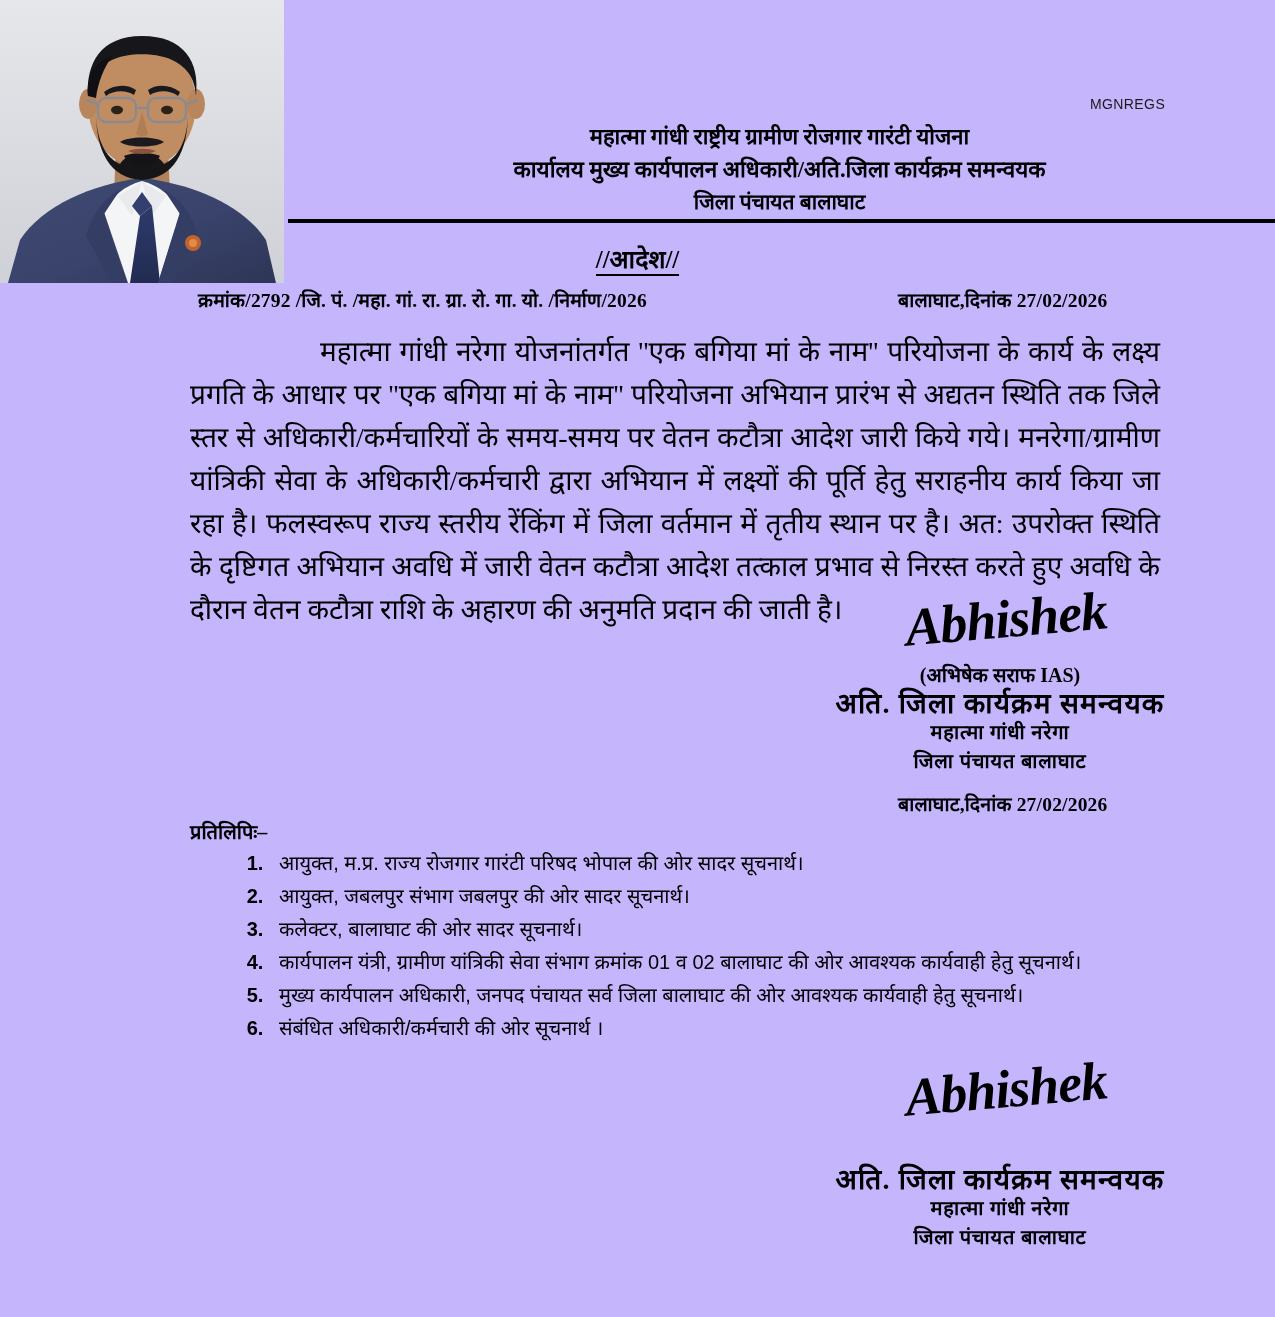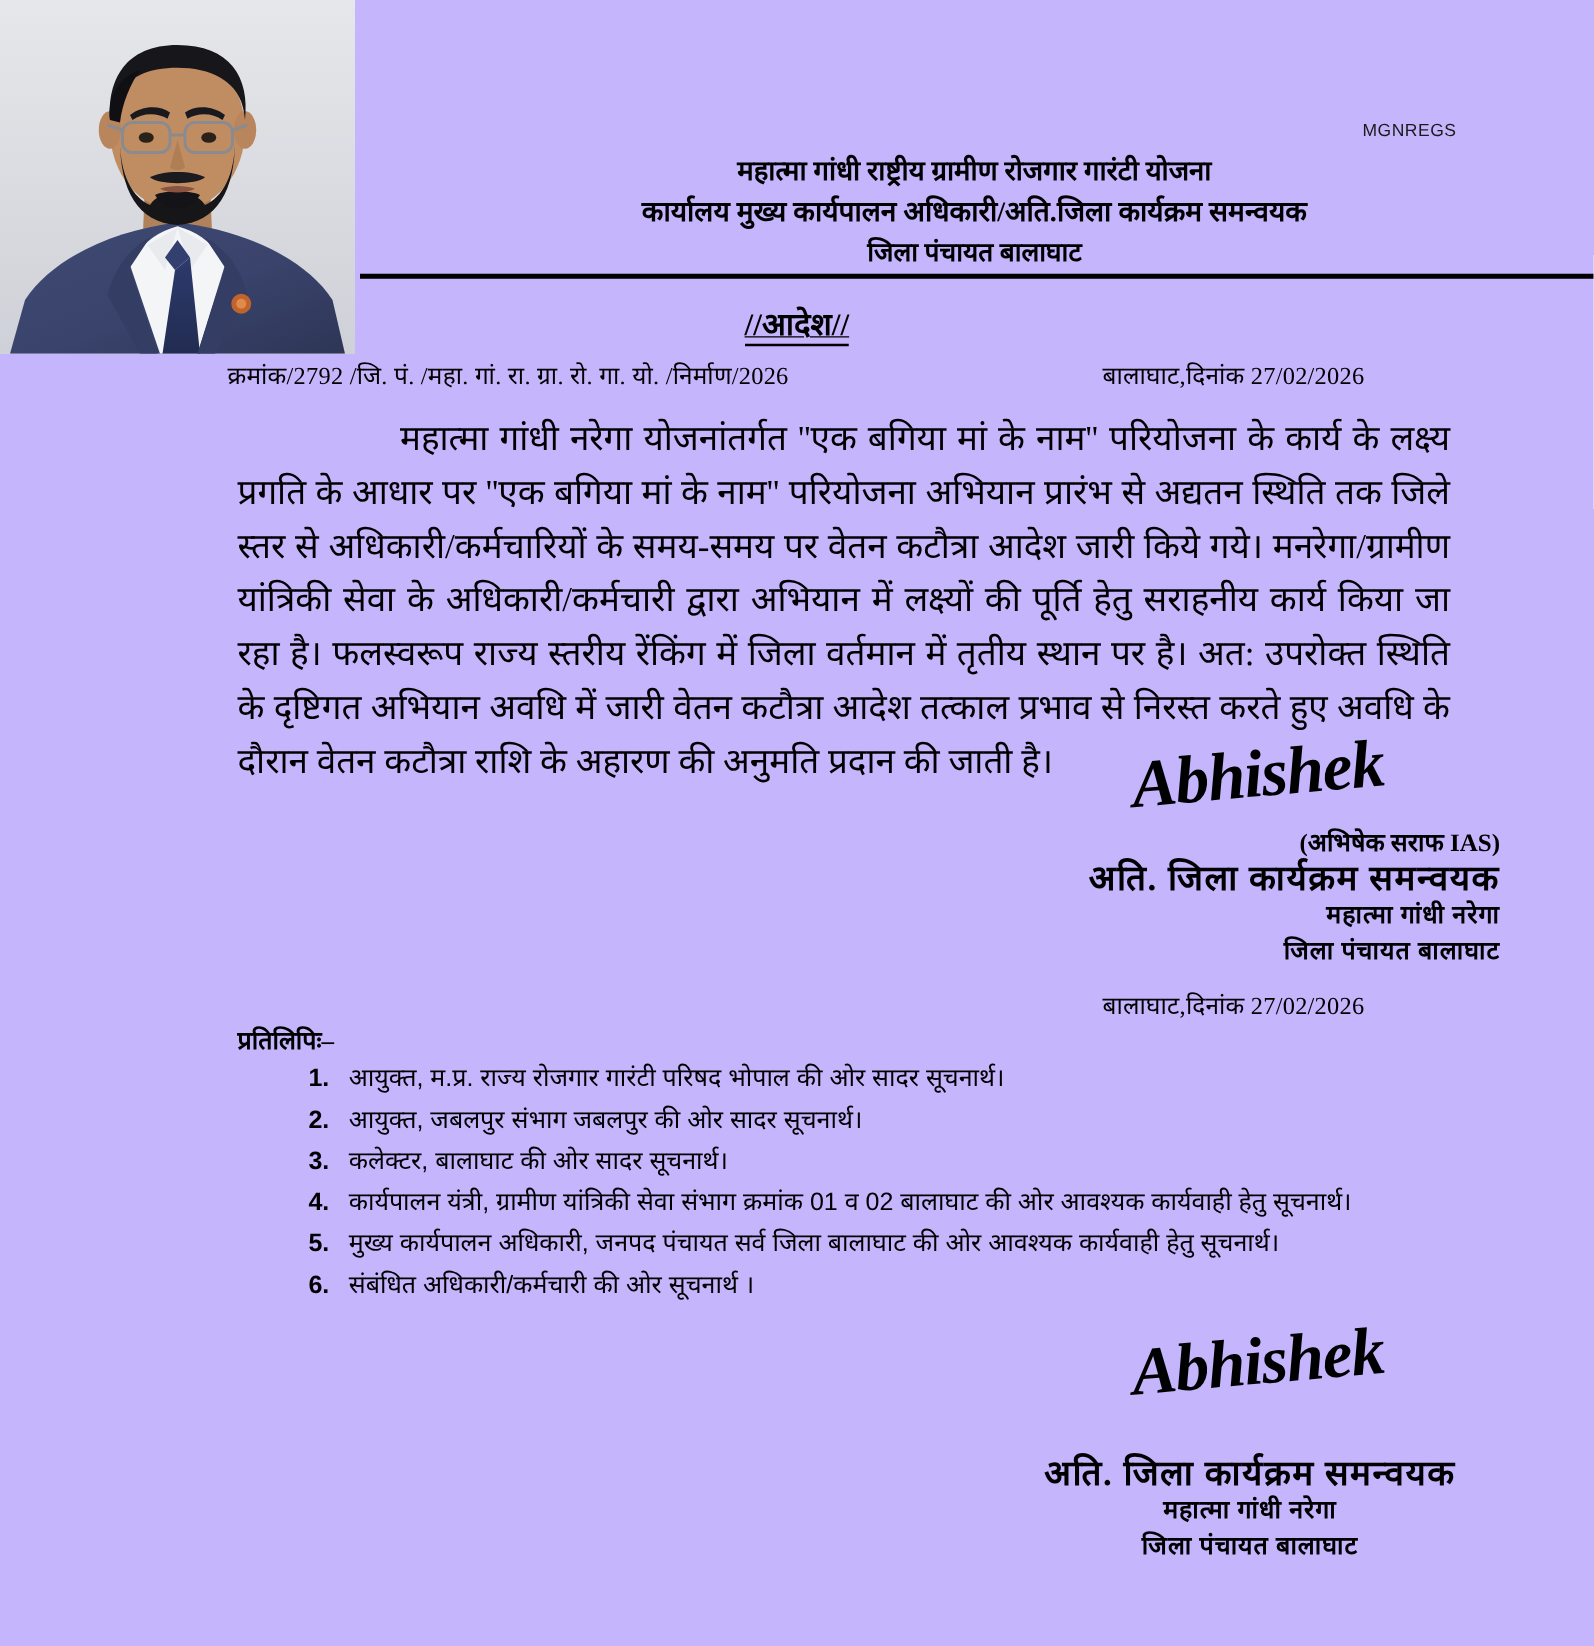--- a/index.html
+++ b/index.html
@@ -68,38 +68,37 @@
     background: #000000;
   }
 
   
   .order-title {
     position: absolute;
     left: 0px;
     top: 241px;
     width: 1275px;
     text-align: center;
-    text-decoration: underline;
   }
   .order-title span {
     font-family: "Liberation Serif", serif;
     font-weight: 700;
     font-size: 25px;
     border-bottom: 2px solid #000;
     padding-bottom: 1px;
   }
 
   
   .ref-row {
     position: absolute;
-    left: 182px;
+    left: 198px;
     width: 1000px;
     font-family: "Liberation Serif", serif;
     font-size: 19.5px;
-    font-weight: 400;
+    font-weight: 700;
     letter-spacing: 0.2px;
   }
   .ref-row .ref-no { display: inline-block; }
   .ref-row .ref-date {
     position: absolute;
     left: 700px;
     top: 0;
     white-space: nowrap;
   }
   #ref-top { top: 286px; }
@@ -133,21 +132,21 @@
     white-space: nowrap;
   }
   #sig-1 { left: 905px; top: 588px; }
   #sig-2 { left: 905px; top: 1058px; }
 
   .sig-block {
     position: absolute;
     text-align: center;
     white-space: nowrap;
   }
-  #sig-block-1 { left: 800px; top: 662px; width: 400px; text-align: right; }
+  #sig-block-1 { left: 800px; top: 662px; width: 400px; }
   #sig-block-2 { left: 800px; top: 1165px; width: 400px; }
 
   .sig-name {
     font-family: "Liberation Serif", serif;
     font-weight: 700;
     font-size: 20px;
     line-height: 27px;
   }
   .sig-role {
     font-family: "Liberation Serif", serif;

